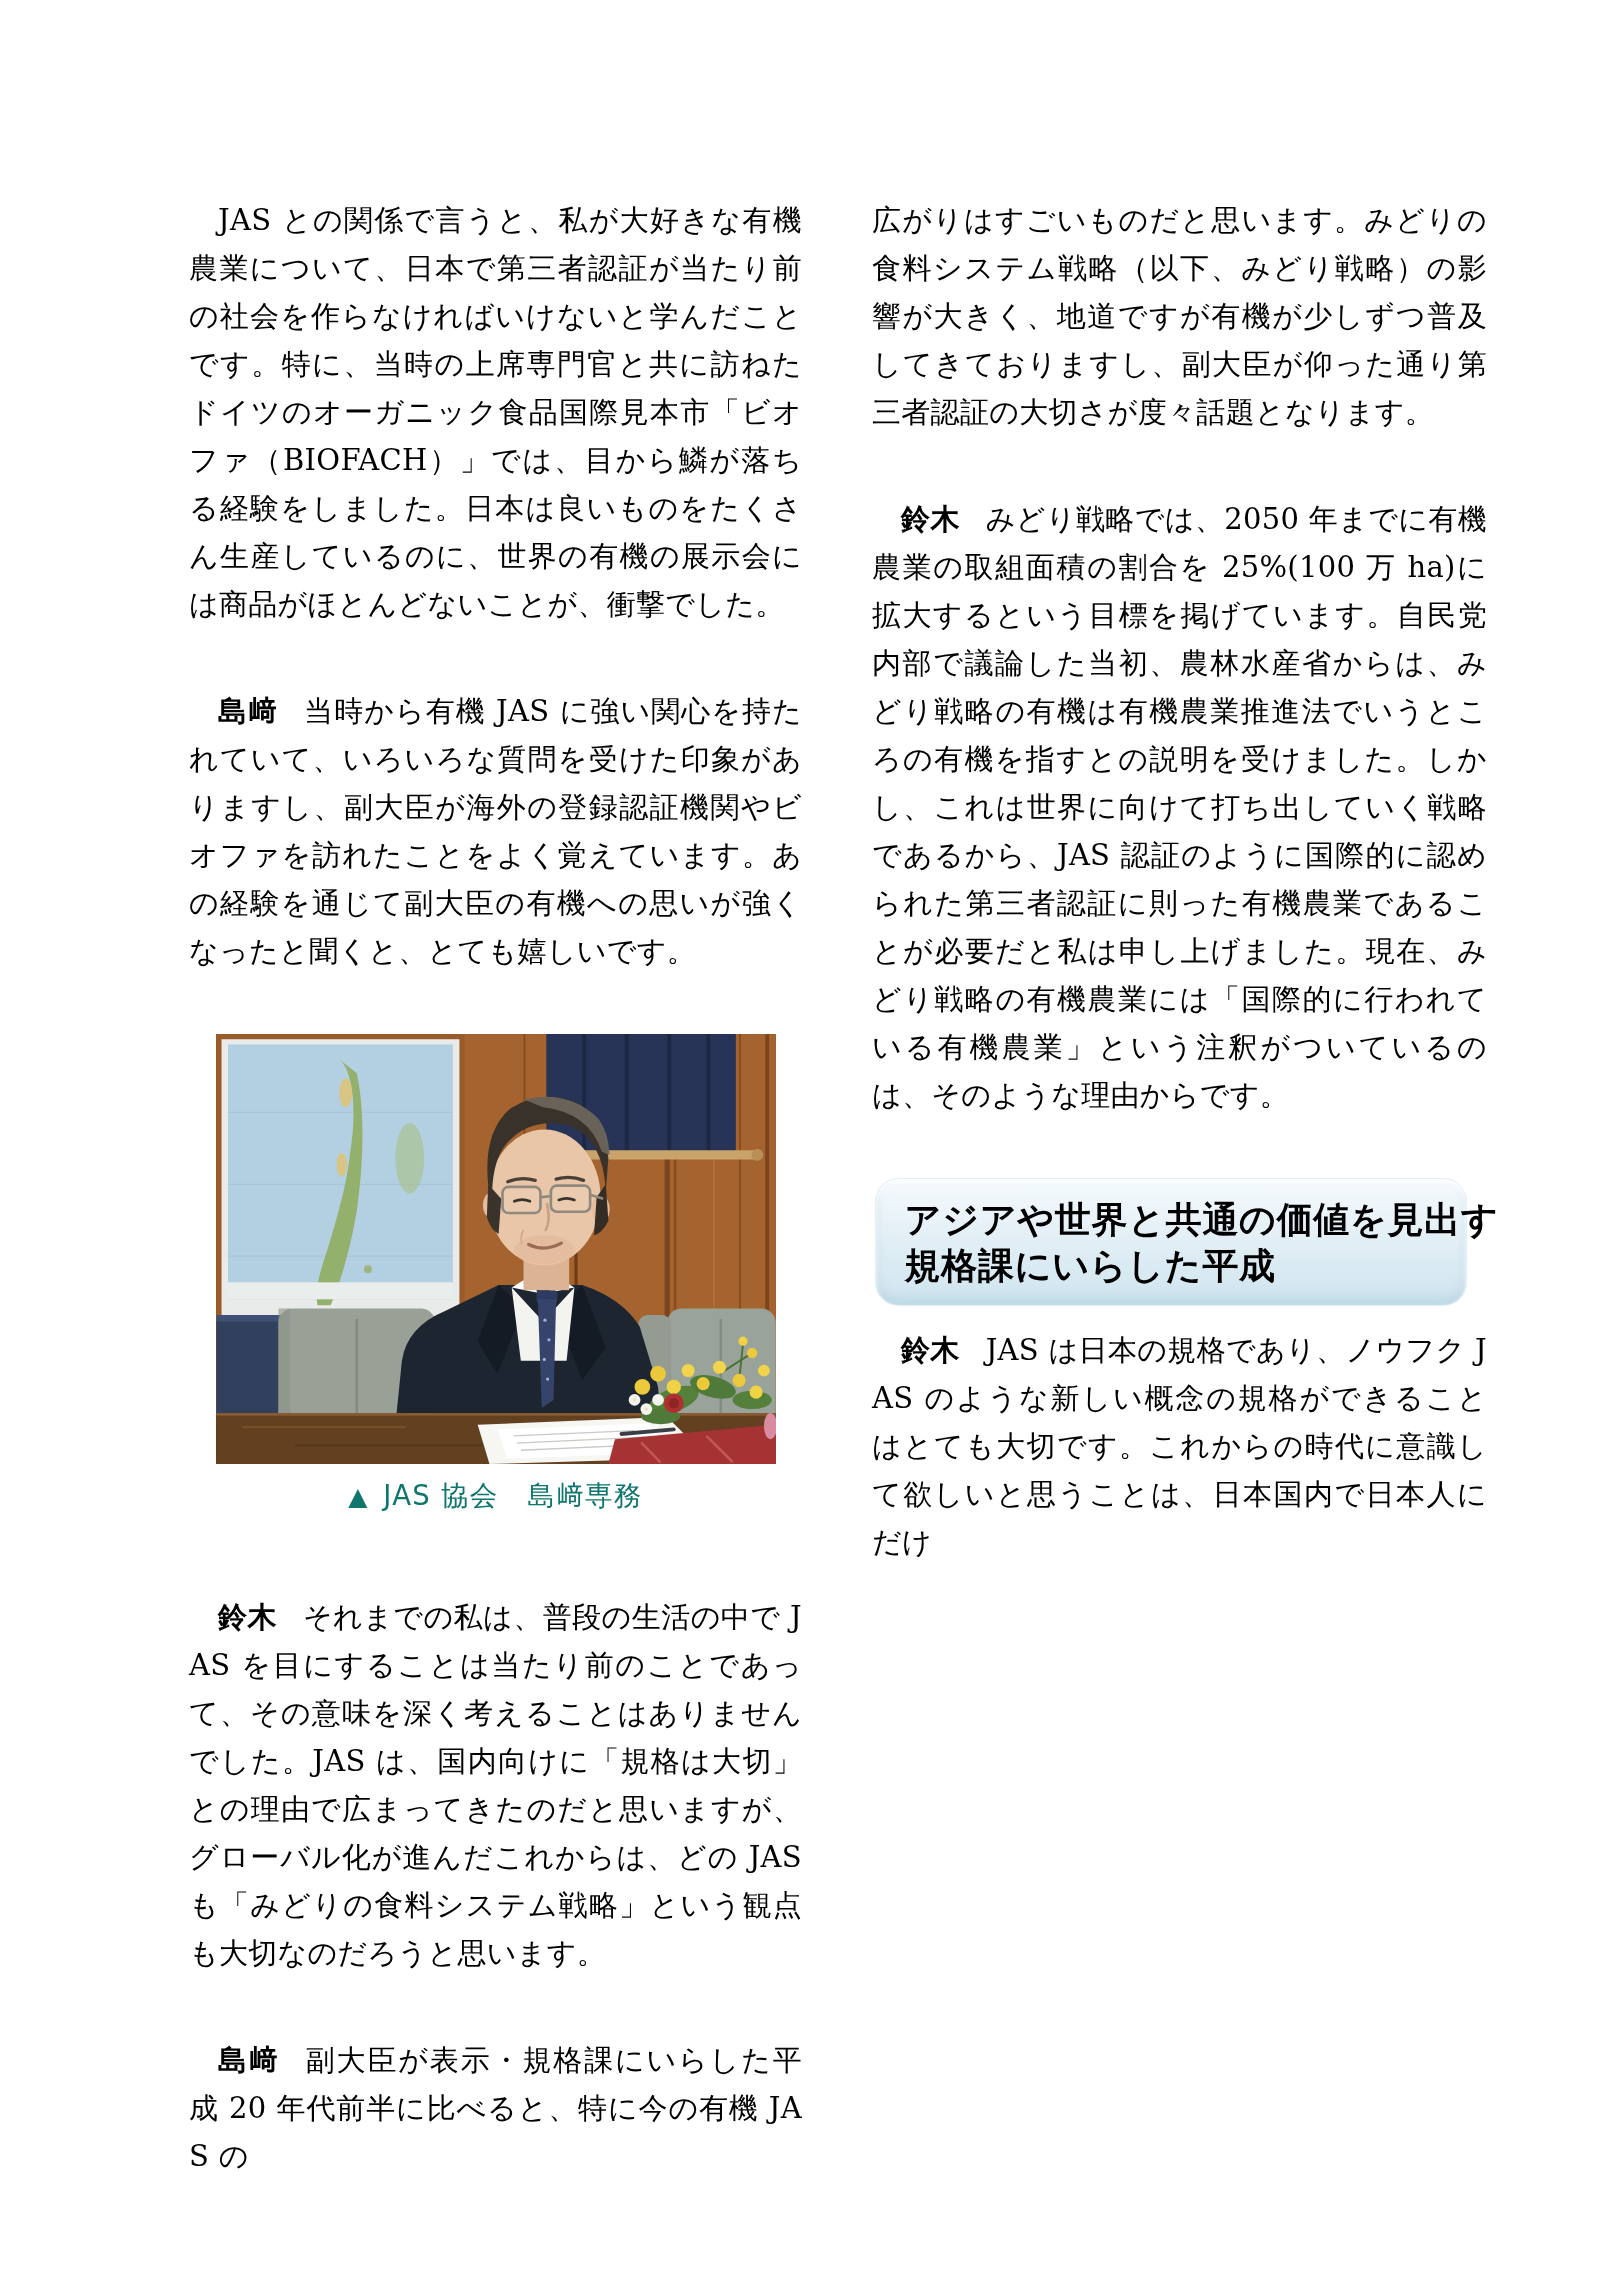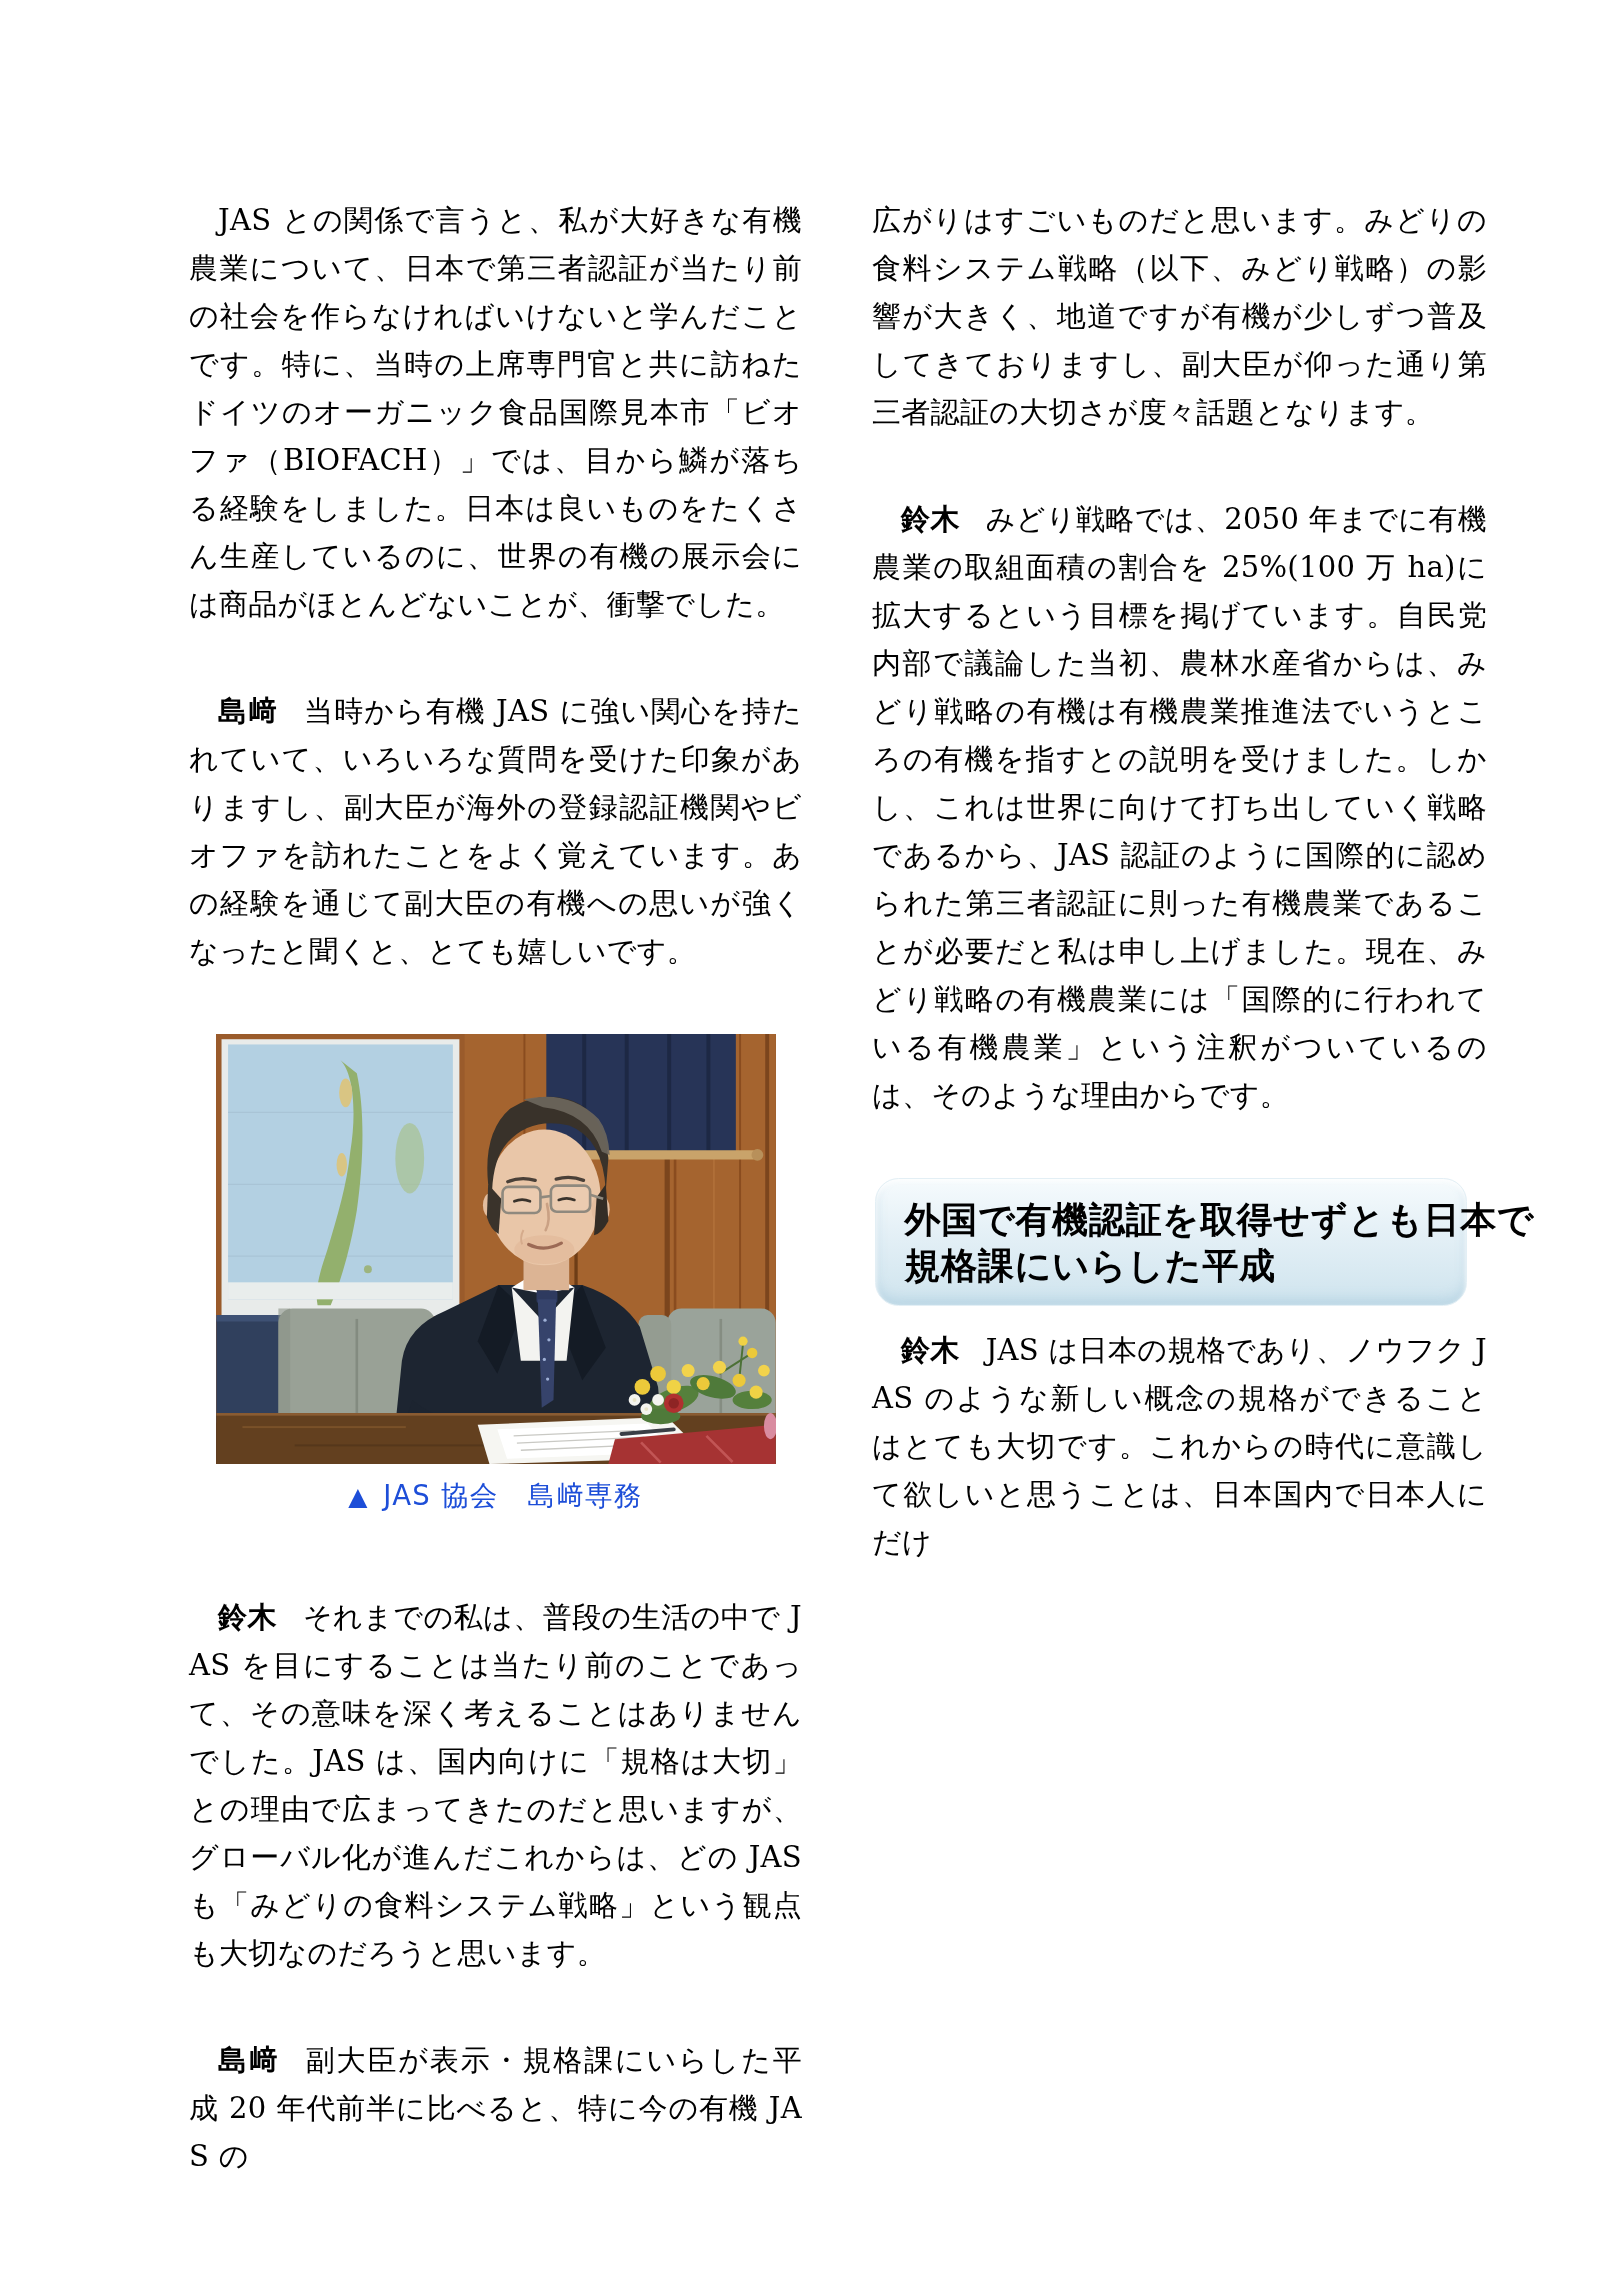--- a/index.html
+++ b/index.html
@@ -25,21 +25,21 @@
     font-weight:bold;
   }
   .speaker:not(:empty){margin-right:26px;}
   figure{margin:59px 0 77px 0;width:100%;}
   .photo-frame{
     width:560px;height:430px;margin:0 auto;display:block;background:#9a5b2b;
   }
   figcaption{
     margin-top:11.8px;text-align:center;
     font-family:"DejaVu Sans","Liberation Sans",sans-serif;
-    font-size:27.5px;line-height:39px;letter-spacing:1.3px;color:#1d4ed8;
+    font-size:27.5px;line-height:39px;letter-spacing:1.3px;color:#0f766e;
   }
   figcaption .marker{margin-right:14.4px;font-size:25px;}
   .heading-box{
     box-sizing:border-box;
     width:592px;height:128px;margin:59px 0 19.6px 2.6px;
     border-radius:23.6px;
     background:linear-gradient(180deg,#f6fbfd 0%,#e6f1f7 38%,#cfe4ee 100%);
     border:1.3px solid #e3eff5;
     box-shadow:inset 0 2.6px 5.2px rgba(255,255,255,0.95), inset 0 -6.5px 10.5px rgba(150,190,212,0.35);
     padding:18.3px 29px 0 29px;
@@ -208,20 +208,20 @@
 </div>
 
 <div class="column" id="right-column">
 
   <p class="para cont"><span class="speaker"></span><span class="ptext">広がりはすごいものだと思います。みどりの食料システム戦略（以下、みどり戦略）の影響が大きく、地道ですが有機が少しずつ普及してきておりますし、副大臣が仰った通り第三者認証の大切さが度々話題となります。</span></p>
 
   <p class="para"><span class="speaker">鈴木</span><span class="ptext">みどり戦略では、2050 年までに有機農業の取組面積の割合を 25%(100 万 ha)に拡大するという目標を掲げています。自民党内部で議論した当初、農林水産省からは、みどり戦略の有機は有機農業推進法でいうところの有機を指すとの説明を受けました。しかし、これは世界に向けて打ち出していく戦略であるから、JAS 認証のように国際的に認められた第三者認証に則った有機農業であることが必要だと私は申し上げました。現在、みどり戦略の有機農業には「国際的に行われている有機農業」という注釈がついているのは、そのような理由からです。</span></p>
 
 
   <div class="heading-box">
-    <div class="hline">外国で有機認証を取得せずとも日本で</div>
+    <div class="hline">アジアや世界と共通の価値を見出す</div>
     <div class="hline">規格課にいらした平成</div>
   </div>
 
   <p class="para"><span class="speaker">鈴木</span><span class="ptext">JAS は日本の規格であり、ノウフク JAS のような新しい概念の規格ができることはとても大切です。これからの時代に意識して欲しいと思うことは、日本国内で日本人にだけ</span></p>
 
 </div>
 
 
 </body></html>

